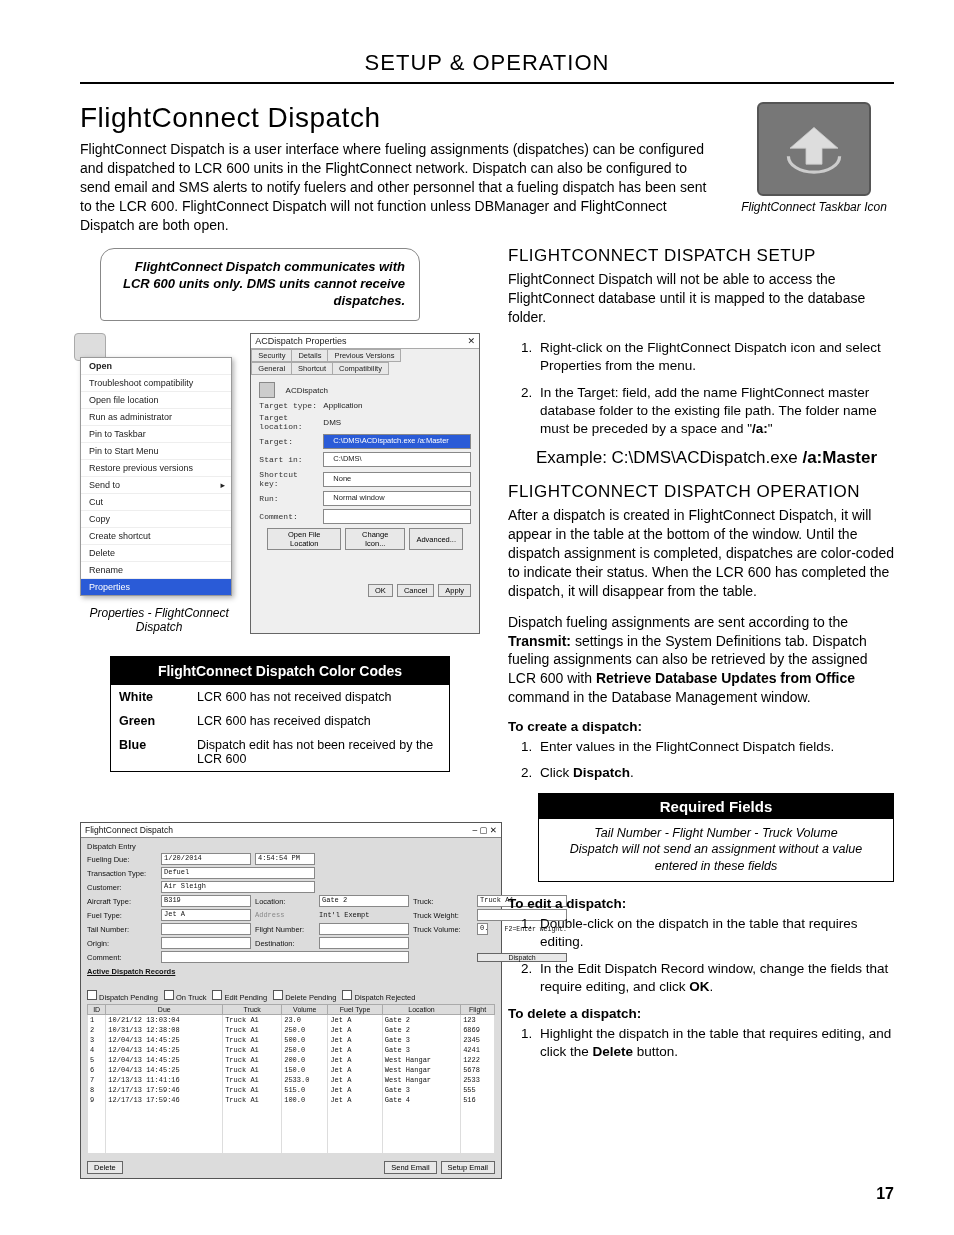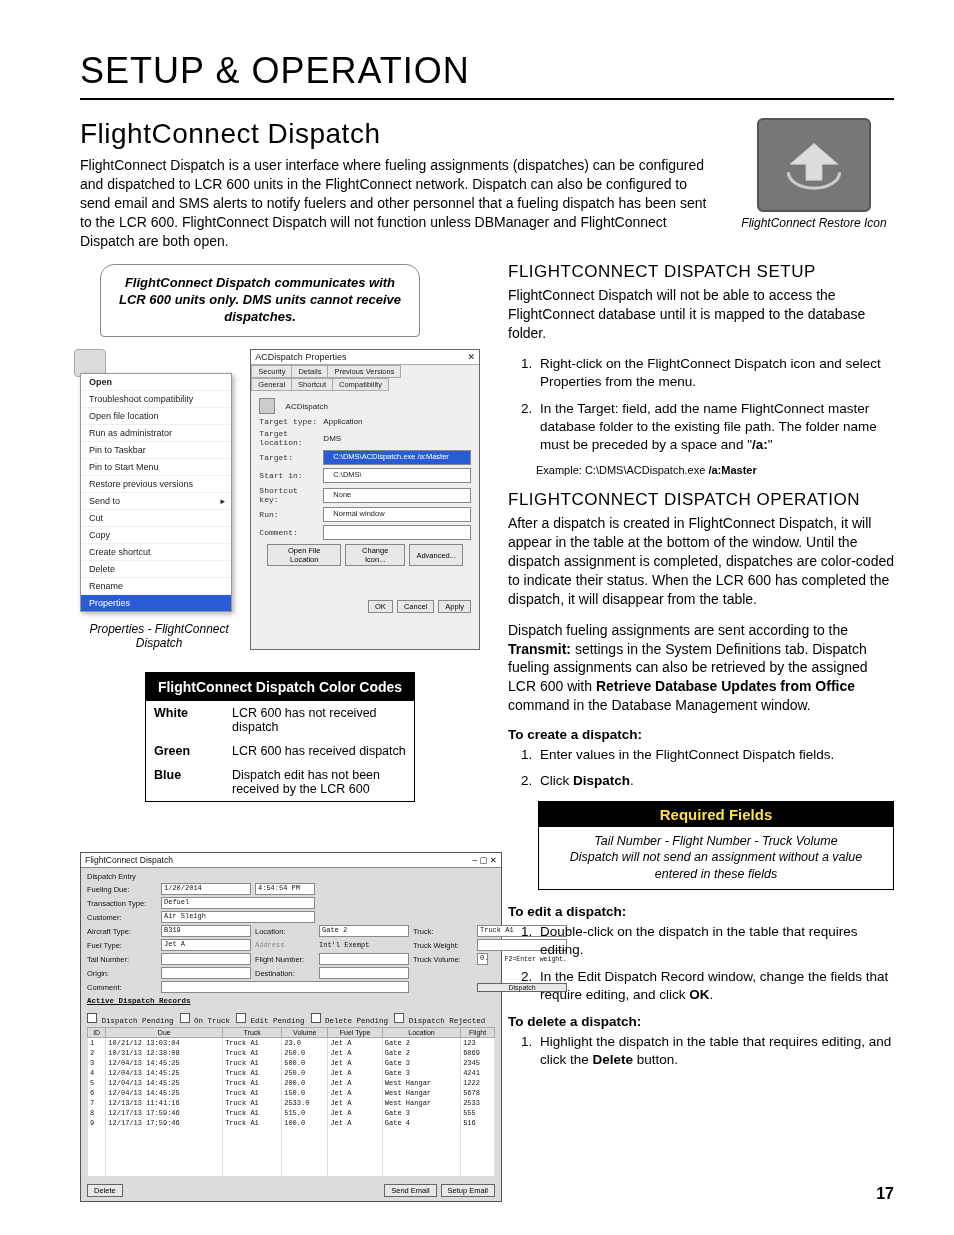--- a/index.html
+++ b/index.html
@@ -8,23 +8,23 @@
     width: 954px;
     height: 1235px;
     background: #fff;
     font-family: Arial, Helvetica, sans-serif;
     color: #000;
     position: relative;
     box-sizing: border-box;
     padding: 50px 60px 40px 80px;
   }
   .header-right {
-    text-align: left;
+    text-align: center;
     font-family: Impact, "Arial Black", sans-serif;
-    font-size: 36px;
+    font-size: 22px;
     letter-spacing: 1px;
     border-bottom: 2px solid #000;
     padding-bottom: 6px;
     margin-bottom: 18px;
   }
   h1.section-title {
     font-family: Impact, "Arial Black", sans-serif;
     font-weight: normal;
     font-size: 28px;
     margin: 0 0 6px 0;
@@ -46,21 +46,21 @@
     margin: 0 auto 4px auto; display:flex; align-items:center; justify-content:center;
     color:#eee; font-size:10px;
   }
   .icon-box svg { width: 80px; height: 60px; }
   .fig-cap { font-style: italic; font-size: 12px; }
   .callout {
     border: 1px solid #888; border-radius: 14px 14px 4px 4px;
     background: #fff; padding: 10px 14px; margin: 4px 0 12px 20px;
     font-style: italic; font-weight: bold; font-size: 13px;
     line-height: 1.3; width: 320px; box-sizing: border-box;
-    text-align: center;
+    text-align: right;
   }
   .win-row { display:flex; gap:12px; margin-bottom:8px; }
   .ctx-menu {
     width: 150px; background:#fff; border:1px solid #999;
     box-shadow: 2px 2px 5px rgba(0,0,0,.3);
     font-size: 9px; color:#222;
   }
   .ctx-menu .mi { padding:3px 8px; border-top:1px solid #eee; position:relative; }
   .ctx-menu .mi:first-child { border-top:none; font-weight:bold; }
   .ctx-menu .sel { background:#2a5bd7; color:#fff; }
@@ -76,45 +76,45 @@
   .prop-body { padding:4px 8px; }
   .prop-row { display:flex; align-items:center; margin:3px 0; gap:4px; }
   .prop-row label { width:60px; color:#333;font-family:Liberation Mono, monospace; }
   .prop-row .fld { flex:1; background:#fff; border:1px solid #888; padding:1px 9px; height:11px; font-size:7.5px; overflow:hidden; white-space:nowrap; }
   .prop-row .hl { background:#2a5bd7; color:#fff; }
   .prop-btns { display:flex; gap:4px; justify-content:flex-start; padding:0 8px; margin-top:4px; }
   .prop-btns.right { justify-content:flex-end; margin-top:30px; }
   .prop-btns button { font-size:7.5px; padding:1px 6px; background:#e8e8e8; border:1px solid #888; }
   .caption-center { font-style: italic; font-size: 12px; text-align: center; margin-top: 4px; }
   .codes-table {
-    width: 270px; margin: 22px auto 0 auto; border:1px solid #000; border-collapse: collapse;
+    width: 340px; margin: 22px auto 0 auto; border:1px solid #000; border-collapse: collapse;
     font-size: 12.5px;
   }
   .codes-table th { background:#000; color:#fff; font-weight:bold; padding:6px; text-align:center; font-size:14px;}
   .codes-table td { padding:5px 8px; vertical-align:top; }
   .codes-table td:first-child { font-weight:bold; font-family: Arial, sans-serif; width:62px; }
   h3.sub { font-family: Impact, "Arial Black", sans-serif; font-weight: normal; letter-spacing:0.5px; font-size: 17px; margin: 2px 0 4px 0; text-transform: uppercase; }
   h4.step { font-family: "Arial Black", Arial, sans-serif; font-size: 13.5px; margin: 10px 0 4px 0; }
   ol.numlist { margin: 4px 0 10px 0; padding-left: 28px; font-size: 13.5px; line-height:1.35; }
   ol.numlist li { margin-bottom: 8px; padding-left: 4px; }
-  .example { font-size: 11px; margin: 6px 0 14px 28px; }
+  .example { font-size: 17px; margin: 6px 0 14px 28px; }
   .req-box { border:1px solid #000; margin: 6px 0 14px 30px; }
-  .req-box .hdr { background:#000; color:#fde047; text-align:center; font-weight:bold; padding:4px; font-size:15px; }
+  .req-box .hdr { background:#000; color:#ffffff; text-align:center; font-weight:bold; padding:4px; font-size:15px; }
   .req-box .body { padding:6px 10px; font-style: italic; text-align:center; font-size: 12.5px; line-height:1.35; }
   .dispatch-win {
     width: 420px; margin: 50px 0 6px 0; background:#efefef;
     border:1px solid #555; font-size:7.5px; color:#111;
   }
   .dispatch-win .titlebar { background:#fff; border-bottom:1px solid #888; padding:2px 4px; display:flex; justify-content:space-between; font-size:8.5px;}
   .dispatch-win .panel { padding:4px 6px; background:#dcdcdc; }
   .de-grid { display:grid; grid-template-columns: 70px 90px 60px 90px 60px 90px; gap:2px 4px; align-items:center; font-family: "Courier New", monospace; font-size:7px; }
   .de-grid label { font-family: Arial; font-size:7.5px; }
   .de-grid .f { background:#fff; border:1px solid #888; height:10px; padding:0 2px; overflow:hidden; white-space:nowrap; }
   .de-grid .btn { background:#e8e8e8; border:1px solid #666; text-align:center; font-family: Arial; }
-  .chkline { margin:4px 0 2px 0; font-size:7.5px; display:flex; gap:8px; align-items:center; flex-wrap:wrap;font-family:Liberation Mono, monospace;}
+  .chkline { margin:4px 0 2px 0; font-size:7.5px; display:flex; gap:14px; align-items:center; flex-wrap:wrap;}
   .chkline b { font-weight:bold; text-decoration: underline; }
   .chkline .cb { width:8px; height:8px; border:1px solid #555; display:inline-block; background:#fff; }
   .disp-table { width:100%; border-collapse:collapse; font-family:"Courier New", monospace; font-size:7px; background:#fff; }
   .disp-table th { background:#dcdcdc; border:1px solid #aaa; padding:1px 2px; font-family: Arial; font-weight:normal; }
   .disp-table td { border-left:1px solid #ddd; border-right:1px solid #ddd; padding:1px 2px; white-space:nowrap; }
   .disp-table tr.empty td { height:10px; }
   .bottom-btns { display:flex; justify-content:space-between; padding:4px 6px; background:#dcdcdc;}
   .bottom-btns .grp { display:flex; gap:4px; }
   .bottom-btns button { font-size:7.5px; padding:1px 6px; background:#e8e8e8; border:1px solid #666; }
   .page-num { position:absolute; bottom:32px; right:60px; font-weight:bold; font-size:16px; }
@@ -128,21 +128,21 @@
 <div class="clearfix">
   <div class="icon-fig">
     <div class="icon-box">
       <svg viewBox="0 0 100 70">
           <g fill="#ddd" stroke="#ccc" stroke-width="1">
             <path d="M50 8 L20 34 L40 34 L40 54 L60 54 L60 34 L80 34 Z"></path>
             <path d="M18 44 A32 20 0 0 0 82 44" fill="none" stroke="#ccc" stroke-width="4"></path>
           </g>
         </svg>
     </div>
-    <div class="fig-cap">FlightConnect Restore Icon</div>
+    <div class="fig-cap">FlightConnect Taskbar Icon</div>
   </div>
   <h1 class="section-title">FlightConnect Dispatch</h1>
   <p class="intro">FlightConnect Dispatch is a user interface where fueling assignments (dispatches) can be configured and dispatched to LCR 600 units in the FlightConnect network. Dispatch can also be configured to send email and SMS alerts to notify fuelers and other personnel that a fueling dispatch has been sent to the LCR 600. FlightConnect Dispatch will not function unless DBManager and FlightConnect Dispatch are both open.</p>
 </div>
 
 <div class="cols">
 
   <div class="col-left">
     <div class="callout">FlightConnect Dispatch communicates with LCR 600 units only. DMS units cannot receive dispatches.</div>
 

